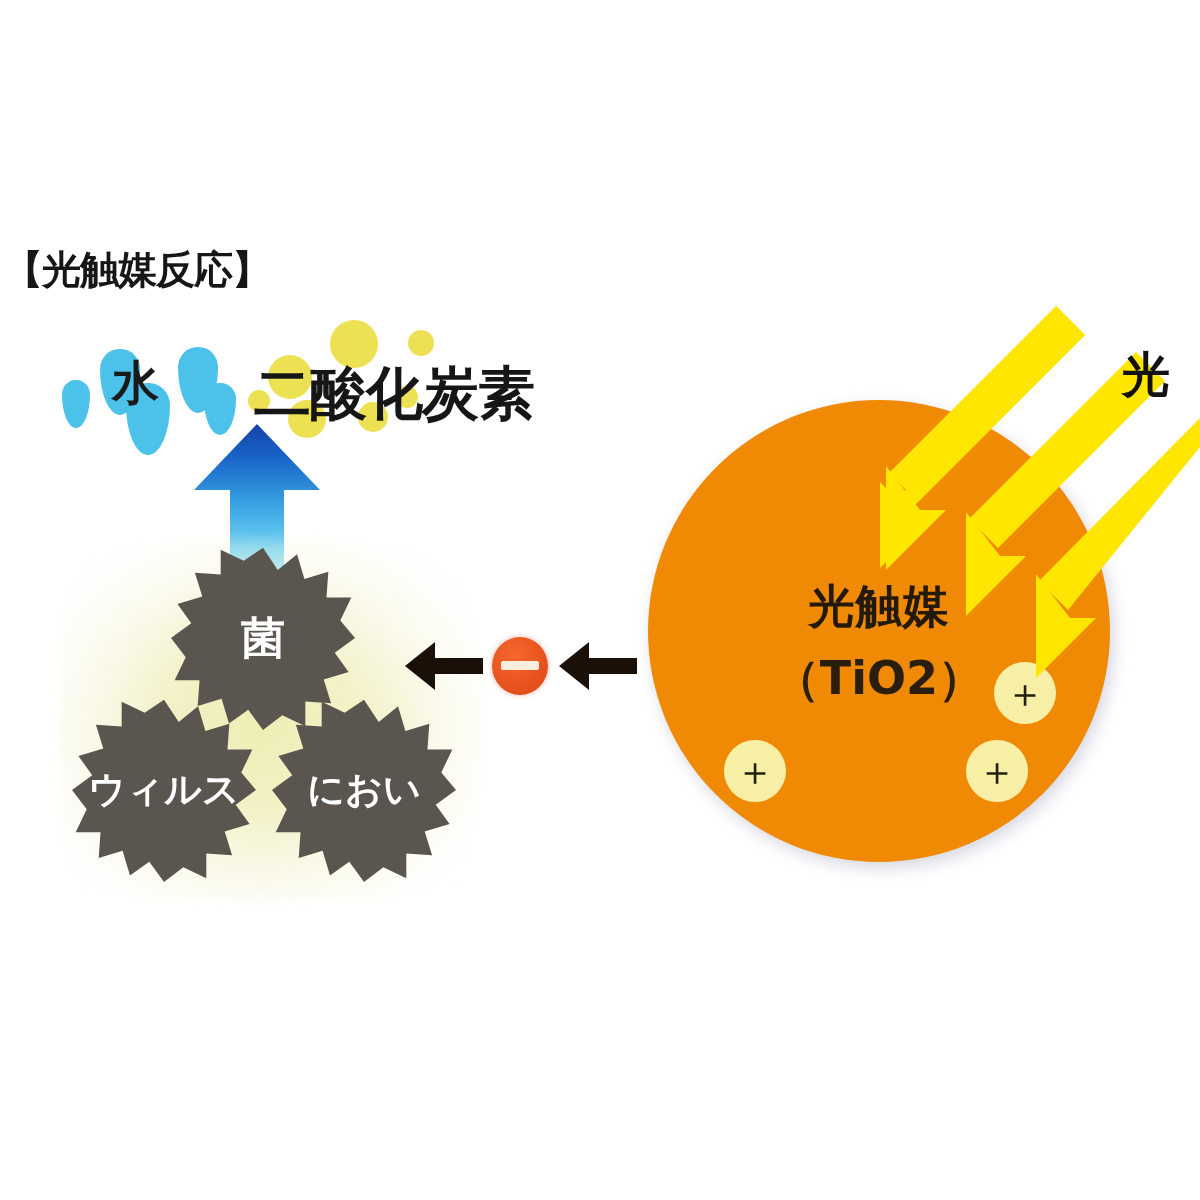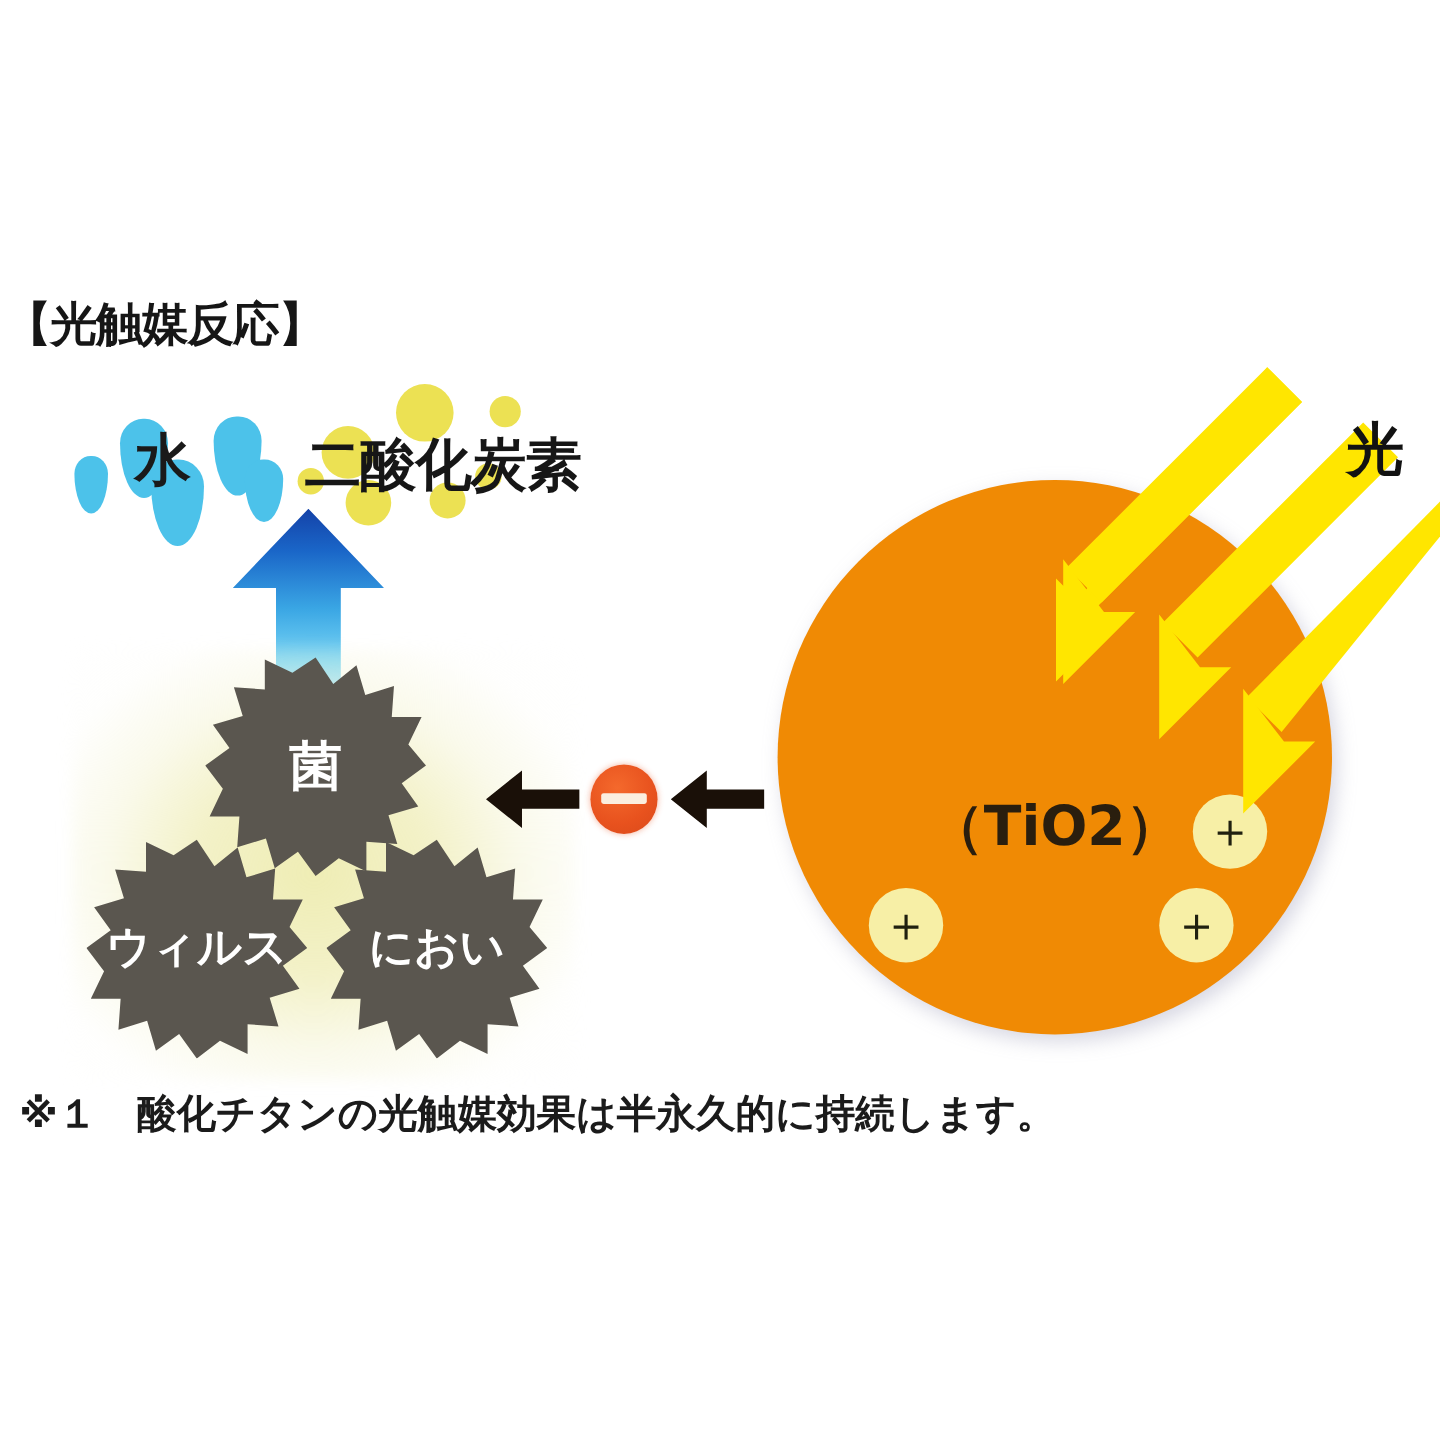--- a/index.html
+++ b/index.html
@@ -66,21 +66,21 @@
   .co2-dot {
     position: absolute;
     background: #ece153;
     border-radius: 50%;
   }
 
   #co2-label {
     position: absolute;
     left: 254px;
     top: 356px;
-    font-size: 47px;
+    font-size: 57px;
     font-weight: 700;
     color: #161616;
     letter-spacing: -1px;
     white-space: nowrap;
   }
 
   
   #blue-arrow {
     position: absolute;
     left: 194px;
@@ -183,21 +183,20 @@
   #tio2-sub {
     position: absolute;
     left: 0;
     top: 248px;
     width: 462px;
     text-align: center;
     font-size: 46px;
     font-weight: 600;
     color: #2a1e0e;
     letter-spacing: 0px;
-    margin-top: 10px;
   }
 
   
   .plus-charge {
     position: absolute;
     width: 62px;
     height: 62px;
     border-radius: 50%;
     background: #f7efa6;
     display: flex;
@@ -302,20 +301,21 @@
     <div id="electron-bar"></div>
   </div>
 
   <div class="black-arrow" style="left:559px; top:640px; width:78px; height:52px;">
     <svg width="78" height="52" viewBox="0 0 78 52">
       <path d="M0 26 L30 2 L30 18 L78 18 L78 34 L30 34 L30 50 Z" fill="#1a1008"></path>
     </svg>
   </div>
 
   <div id="tio2-circle">
+    <div id="tio2-title">光触媒</div>
     <div id="tio2-sub">（TiO2）</div>
 
     <div class="plus-charge" style="left:76px; top:340px;">
       <span style="font-size:40px;">＋</span>
     </div>
     <div class="plus-charge" style="left:346px; top:262px;">
       <span style="font-size:40px;">＋</span>
     </div>
     <div class="plus-charge" style="left:318px; top:340px;">
       <span style="font-size:40px;">＋</span>
@@ -336,15 +336,14 @@
     </g>
 
     <g>
       <path d="M1200 418 L1200 447 L1068 610 L1039 581 Z" fill="#ffe600"></path>
       <path d="M1036 574 L1036 678 L1096 618 L1070 618 Z" fill="#ffe600"></path>
     </g>
   </svg>
 
   <div id="light-label">光</div>
 
-  <div id="footnote">※１　酸化チタンの光触媒効果は半永久的に持続します。</div>
 
 </div>
 
 </body></html>

